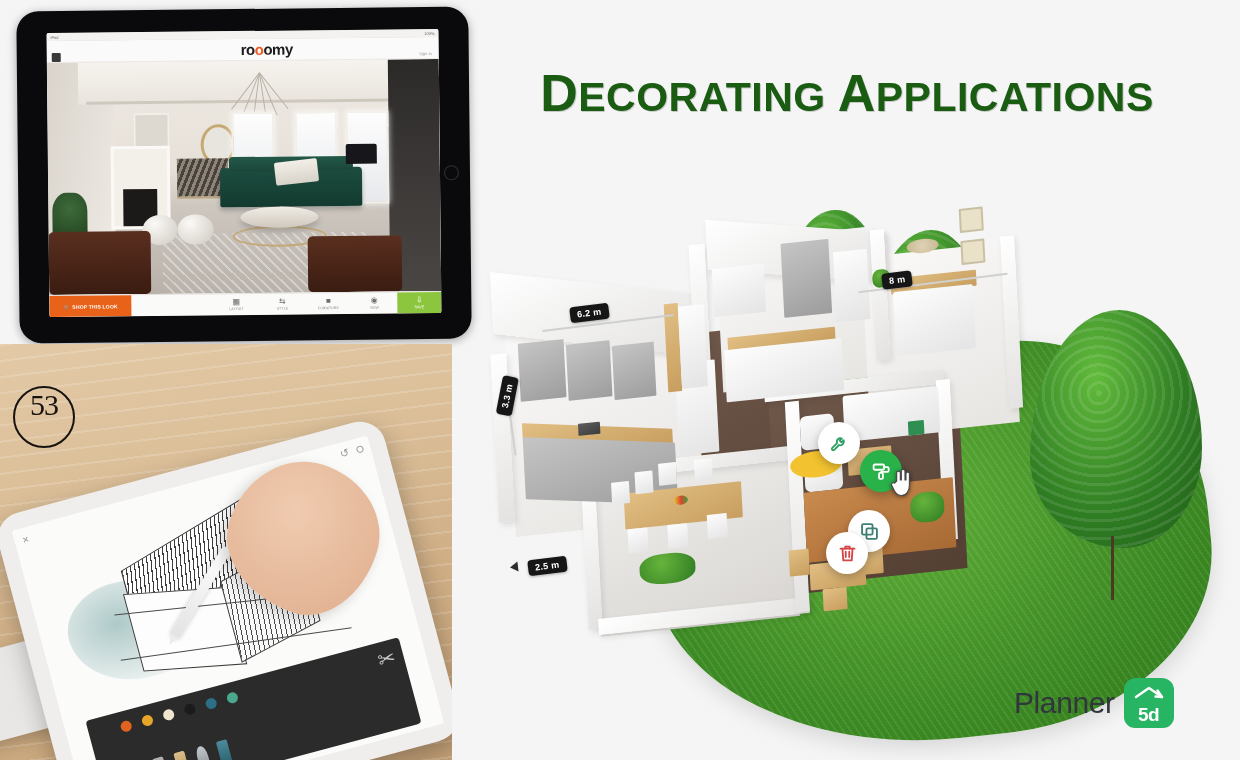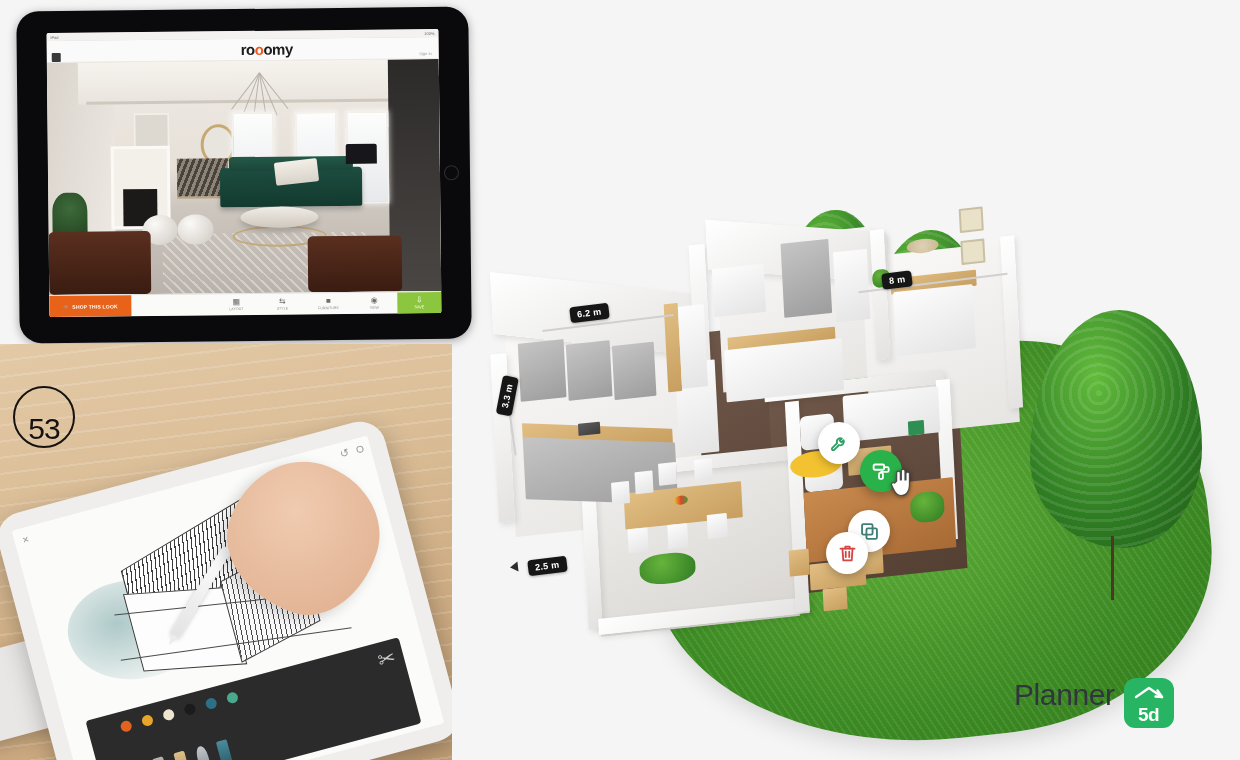--- a/index.html
+++ b/index.html
@@ -134,23 +134,23 @@
   .deskA{
     position:absolute; left:0; top:344px; width:452px; height:416px;
     background:linear-gradient(168deg,#e3c9a6 0%,#dcc09a 28%,#cfae85 62%,#c7a379 100%);
     overflow:hidden;
   }
   .deskA:before{ content:""; position:absolute; inset:0;
     background:repeating-linear-gradient(173deg,rgba(255,255,255,.16) 0 2px,transparent 2px 16px); }
   .logo53{
     position:absolute; left:13px; top:42px; width:62px; height:62px;
     border:2.4px solid #16120f; border-radius:50%;
-    display:flex; align-items:flex-end; justify-content:center;
+    display:flex; align-items:flex-start; justify-content:center;
     font-size:30px; color:#16120f; font-weight:300; letter-spacing:-1px;
-    font-family:Liberation Sans, sans-serif;
+    font-family:Liberation Serif, serif;
   }
   .tabletB{
     position:absolute; left:28px; top:118px; width:400px; height:330px;
     background:#f0eeec; border-radius:26px; transform:rotate(-15deg);
     box-shadow:0 10px 26px rgba(0,0,0,.28);
     padding:16px 16px 16px 16px;
   }
   .tabletB .bscreen{
     width:100%; height:100%; background:#fbfbfa; border-radius:3px;
     position:relative; overflow:hidden;
@@ -256,39 +256,40 @@
   }
   .fab.active{ background:#29b14a; box-shadow:0 4px 12px rgba(0,0,0,.3); }
   .fab svg{ width:21px; height:21px; display:block; }
   .cursor{
     position:absolute; width:26px; height:30px; color:#fff;
     filter:drop-shadow(0 1px 2px rgba(0,0,0,.5));
   }
 
   
   .plogo{ position:absolute; left:1014px; top:678px;
-    display:flex; gap:9px; }
+    display:flex; align-items:center; gap:9px; }
   .plogo .word{ font-size:30px; color:#31353d; font-weight:400; letter-spacing:-.4px; }
   .plogo .badge{
     width:50px; height:50px; background:#28b563;
     border-radius:12px 12px 11px 11px;
     position:relative; display:flex; align-items:flex-end; justify-content:center;
     padding-bottom:4px;
   }
   .plogo .badge .roofarrow{ position:absolute; left:50%; top:8px;
     transform:translateX(-50%); width:30px; height:13px; }
   .plogo .badge .fivedee{ color:#fff; font-size:19px; font-weight:bold;
     letter-spacing:-.5px; line-height:1; }
 </style>
 </head>
 <body>
 
 <div class="stage">
 
   <div class="headline">
+    <span class="ln"><span class="cap">D</span><span class="sm">ECORATING </span><span class="cap">A</span><span class="sm">PPLICATIONS</span></span>
   </div>
 
   <div class="tabletA">
     <div class="screen">
 
       <div class="statusbar">
         <span>iPad</span>
         <span>100%</span>
       </div>
 

